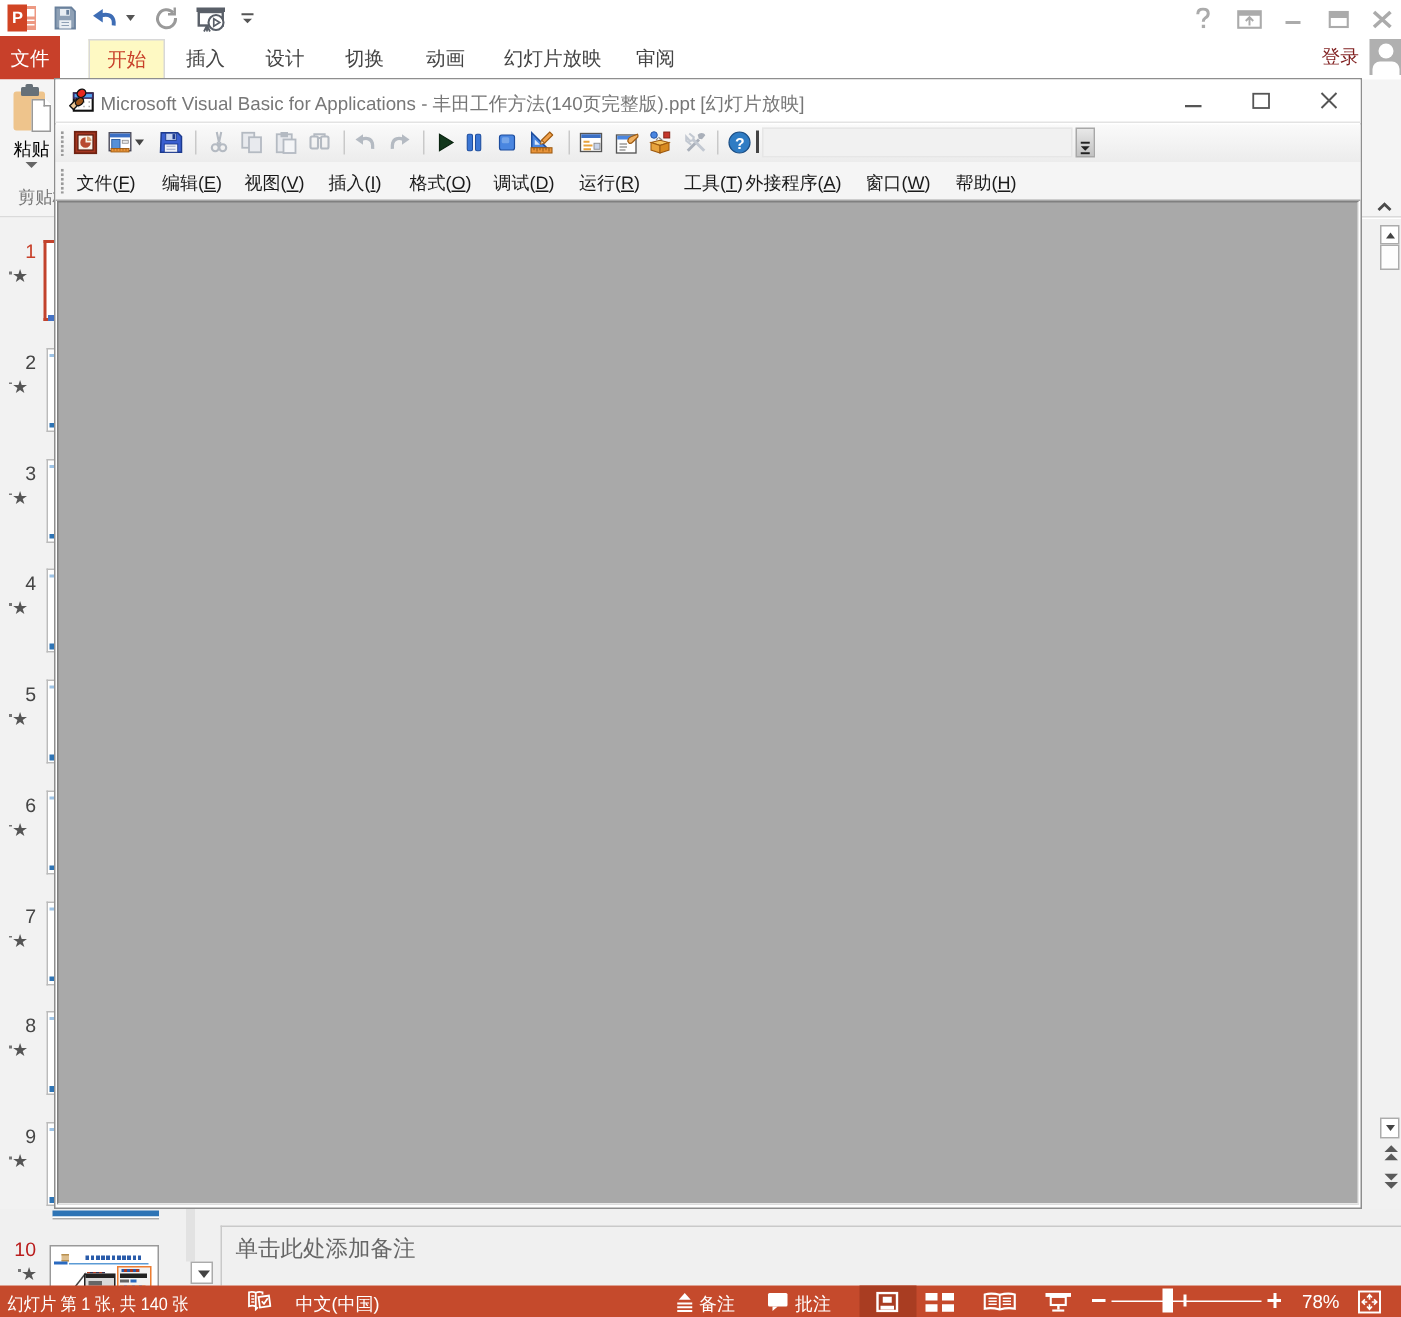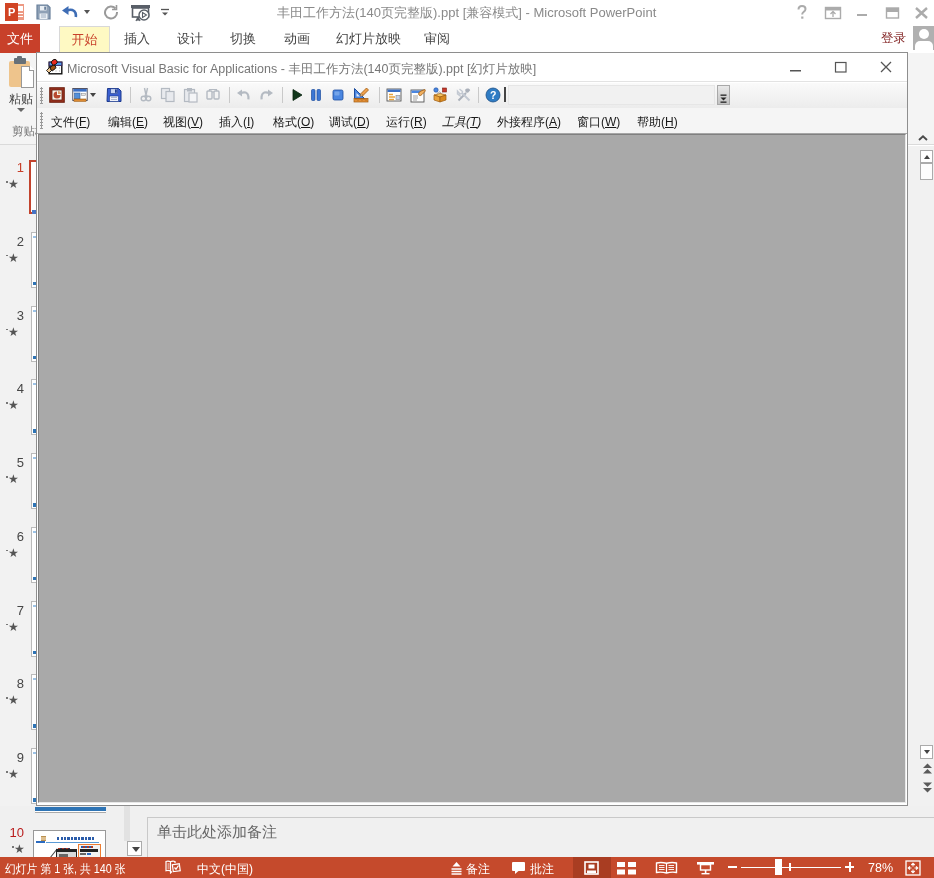--- a/index.html
+++ b/index.html
@@ -4,21 +4,20 @@
 <style>
 * { margin:0; padding:0; box-sizing:border-box; }
 html,body { width:934px; height:878px; overflow:hidden; }
 body { font-family:"Liberation Sans", sans-serif; position:relative; background:#fff; }
 .abs { position:absolute; }
 </style>
 </head>
 <body>
 
 <div class="abs" id="titlebar" style="left:0;top:0;width:934px;height:24px;background:#fff;">
-  <div class="abs" style="left:277px;top:4px;width:390px;height:16px;font-size:13px;color:#8a8a8a;white-space:nowrap;">丰田工作方法(140页完整版).ppt [兼容模式] - Microsoft PowerPoint</div>
 
   <div class="abs" style="left:5px;top:3px;width:19px;height:18px;">
     <div class="abs" style="left:8px;top:1px;width:11px;height:16px;background:#ED9983;"></div>
     <div class="abs" style="left:9.5px;top:3px;width:8px;height:5px;background:#fff;"></div>
     <div class="abs" style="left:9.5px;top:9.5px;width:8px;height:1.5px;background:#fff;"></div>
     <div class="abs" style="left:9.5px;top:12.5px;width:8px;height:1.5px;background:#fff;"></div>
     <div class="abs" style="left:0;top:0;width:13px;height:18px;background:#D14424;"></div>
     <div class="abs" style="left:3px;top:3.5px;width:7px;height:11px;font-size:11px;font-weight:bold;color:#fff;line-height:11px;">P</div>
   </div>
 
@@ -93,21 +92,21 @@
 
 <div class="abs" id="ribbon" style="left:0;top:53px;width:934px;height:92px;background:#f4f4f4;border-bottom:1px solid #dadada;">
 
   <div class="abs" style="left:9px;top:6px;width:28px;height:31px;">
     <div class="abs" style="left:0;top:2px;width:21px;height:26px;background:#eec48c;border-radius:2px;"></div>
     <div class="abs" style="left:4.5px;top:-1px;width:12px;height:6px;background:#667078;border-radius:1px;"></div>
     <div class="abs" style="left:8px;top:-3px;width:5px;height:3.5px;background:#667078;border-radius:1px;"></div>
     <div class="abs" style="left:12px;top:7px;width:13px;height:22px;background:#fff;border:1px solid #999;"></div>
     <div class="abs" style="left:20px;top:7px;width:5px;height:5px;background:linear-gradient(225deg,#f4f4f4 50%,#fff 50%);border-left:1px solid #999;border-bottom:1px solid #999;"></div>
   </div>
-  <div class="abs" style="left:9px;top:38px;width:26px;font-size:12px;color:#404040;">粘贴</div>
+  <div class="abs" style="left:9px;top:38px;width:26px;font-size:12px;color:#000000;">粘贴</div>
   <div class="abs" style="left:17px;top:55px;width:0;height:0;border-left:4px solid transparent;border-right:4px solid transparent;border-top:4px solid #666;"></div>
   <div class="abs" style="left:12px;top:71px;font-size:11.5px;color:#777;white-space:nowrap;">剪贴板</div>
 
   <svg class="abs" style="left:917px;top:80px;" width="12" height="9" viewBox="0 0 12 9">
       <path d="M2 7 L6 3.2 L10 7" stroke="#4a4a4a" stroke-width="1.9" fill="none"></path>
     </svg>
 </div>
 
 <div class="abs" id="leftpanel" style="left:0;top:145px;width:36px;height:712px;background:#f2f2f2;">
     <div class="abs" style="left:0;top:15px;width:24px;text-align:right;font-size:13px;color:#c8402a;">1</div>
@@ -456,21 +455,21 @@
 
   <div class="abs" id="vbamenu" style="left:0;top:55px;width:870px;height:26px;background:#f5f5f5;border-bottom:1px solid #a6a6a6;color:#1a1a1a;font-size:12px;">
     <div class="abs" style="left:3px;top:4px;width:3px;height:17px;background-image:radial-gradient(circle,#9a9a9a 1px,transparent 1.2px);background-size:3px 3px;"></div>
     <span class="m" style="left:14px;">文件(<u>F</u>)</span>
       <span class="m" style="left:71px;">编辑(<u>E</u>)</span>
       <span class="m" style="left:126px;">视图(<u>V</u>)</span>
       <span class="m" style="left:182px;">插入(<u>I</u>)</span>
       <span class="m" style="left:236px;">格式(<u>O</u>)</span>
       <span class="m" style="left:292px;">调试(<u>D</u>)</span>
       <span class="m" style="left:349px;">运行(<u>R</u>)</span>
-      <span class="m" style="left:405px;font-style:italic;">工具(<u>T</u>)</span>
+      <span class="m" style="left:419px;">工具(<u>T</u>)</span>
       <span class="m" style="left:460px;">外接程序(<u>A</u>)</span>
       <span class="m" style="left:540px;">窗口(<u>W</u>)</span>
       <span class="m" style="left:600px;">帮助(<u>H</u>)</span>
   </div>
 
   <div class="abs" style="left:1px;top:81px;width:868px;height:669px;background:#a9a9a9;border:1px solid #808080;border-right-color:#e8e8e8;border-bottom-color:#e8e8e8;"></div>
 </div>
 <style>
 #vbamenu .m { position:absolute; top:6px; }
 </style>

